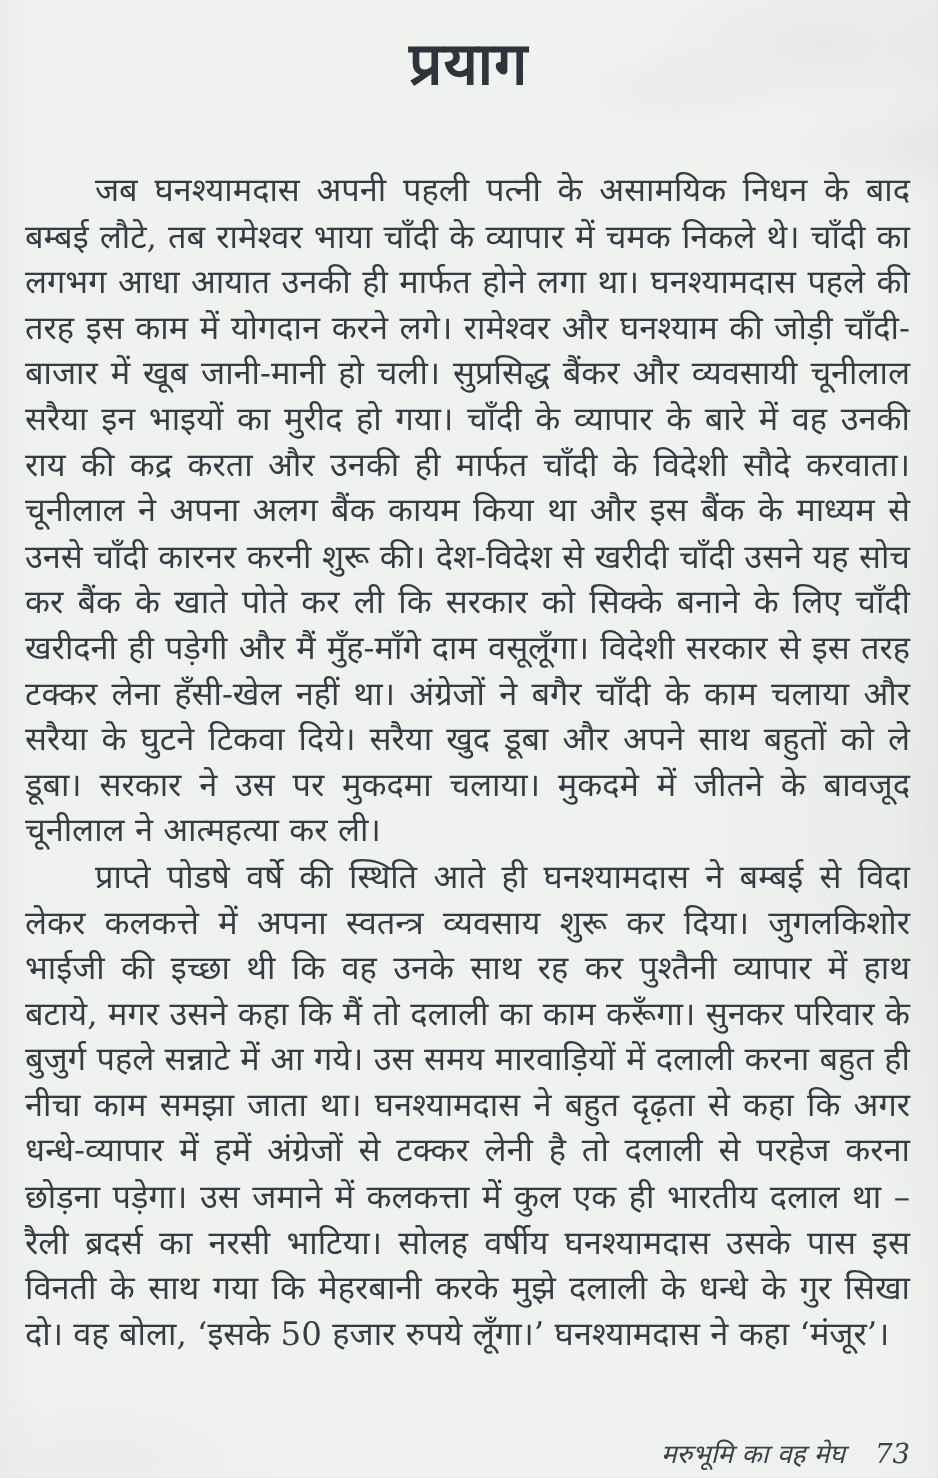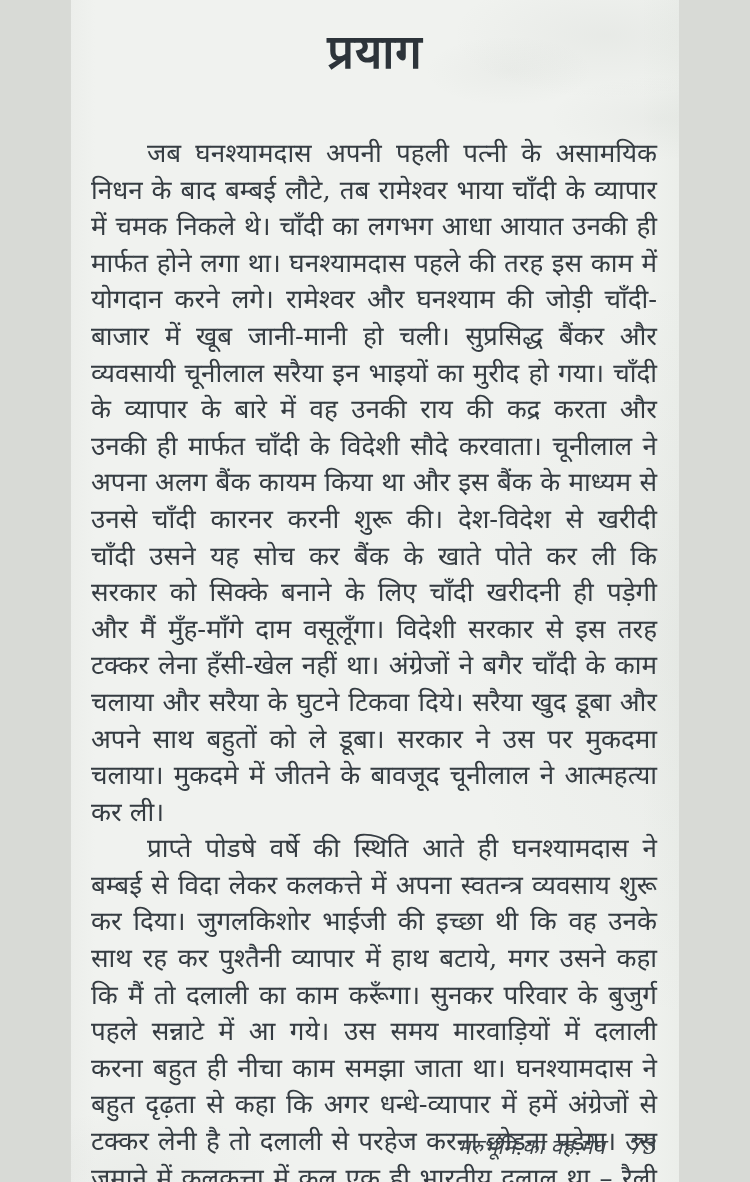--- a/index.html
+++ b/index.html
@@ -2,21 +2,21 @@
 <html lang="hi"><head>
 <meta charset="utf-8">
 <style>
   html, body {
     margin: 0;
     padding: 0;
     background: #d8dad6;
   }
   .page {
     position: relative;
-    width: 608px;
+    width: 750px;
     height: 1182px;
     margin: 0 auto;
     background:
       linear-gradient(90deg, #eceeeb 0%, #f0f2ef 4%, #f0f2ef 94%, #ebeeea 100%),
       #eff1ee;
     color: #353c42;
     font-family: "DejaVu Serif", "Liberation Serif", serif;
     overflow: hidden;
   }
   
@@ -51,21 +51,21 @@
     line-height: 36.6px;
     text-align: justify;
   }
   .body-text p {
     margin: 0;
     text-indent: 56px;
   }
   .page-footer {
     position: absolute;
     right: 22px;
-    bottom: 22px;
+    bottom: 6px;
     font-style: italic;
     font-size: 21px;
     color: #3a4147;
     white-space: nowrap;
   }
   .page-footer .page-number {
     display: inline-block;
     margin-left: 24px;
     font-size: 22px;
   }

